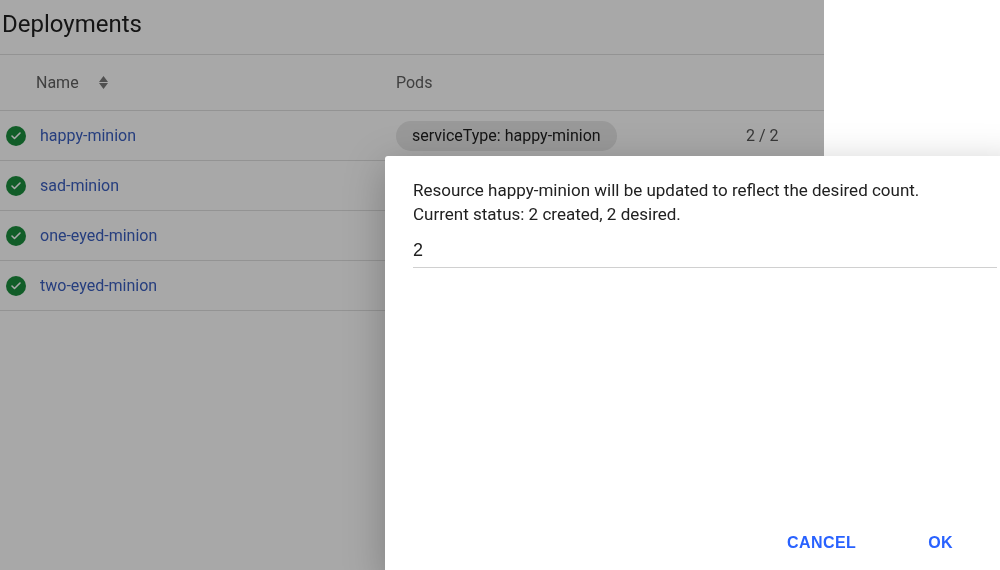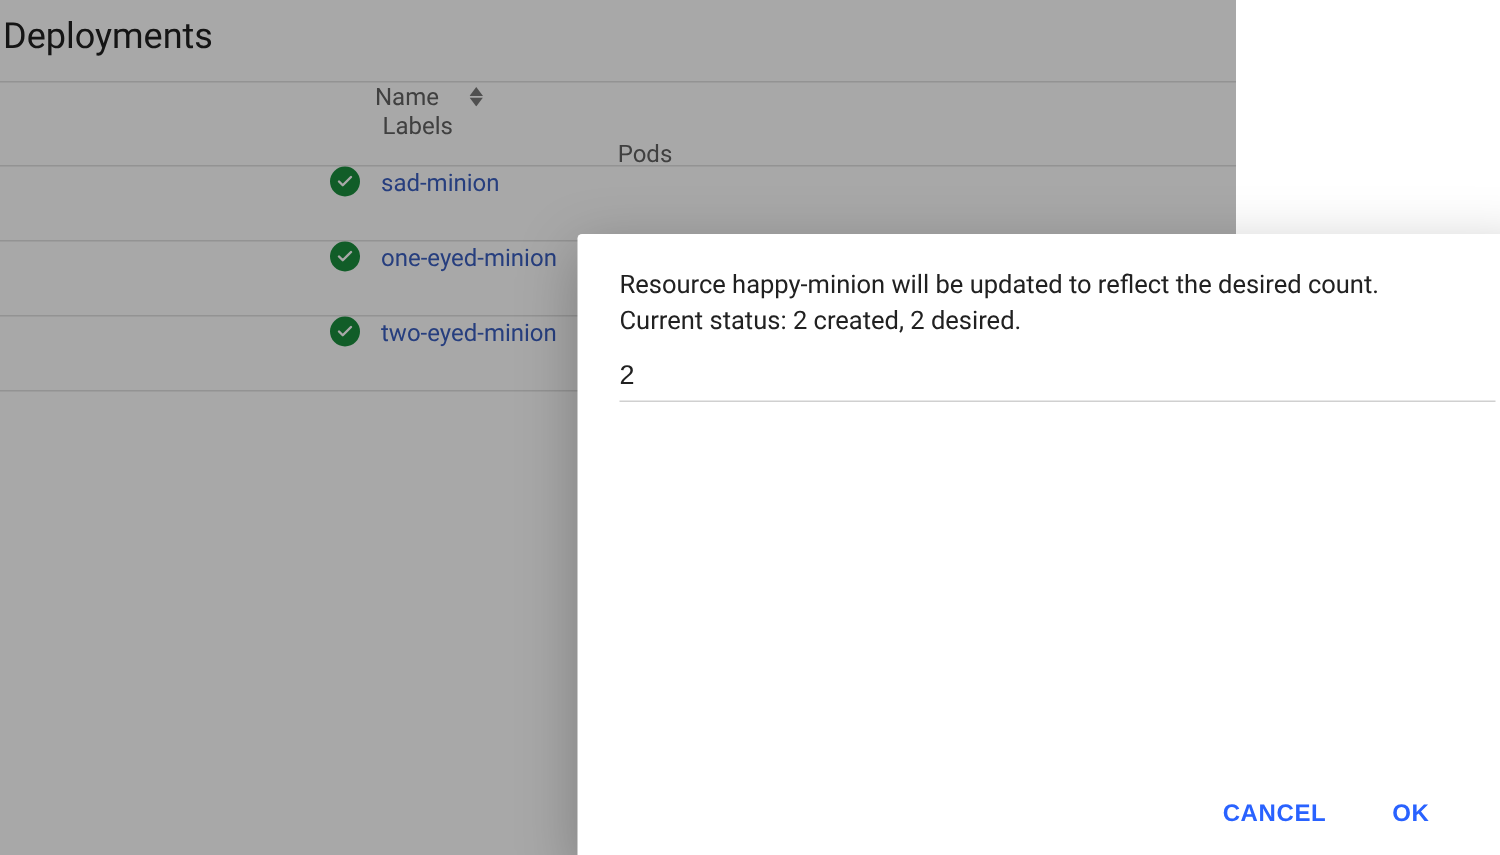--- a/index.html
+++ b/index.html
@@ -25,21 +25,20 @@
     }
     .table {
       width: 100%;
       border-top: 1px solid #e0e0e0;
     }
     .thead, .row {
       display: flex;
       align-items: center;
       border-bottom: 1px solid #e0e0e0;
       padding-left: 36px;
-      flex-direction: column;
     }
     .thead {
       height: 56px;
       color: #616161;
       font-size: 16px;
     }
     .row {
       height: 50px;
       font-size: 16px;
     }
@@ -118,21 +117,21 @@
       font-size: 18px;
       padding: 2px 0 6px 0;
       outline: none;
       background: transparent;
       color: #212121;
     }
     .dialog-actions {
       margin-top: auto;
       display: flex;
       justify-content: flex-end;
-      gap: 36px;
+      gap: 64px;
       padding: 10px 40px 6px 0;
     }
     .btn-text {
       background: none;
       border: none;
       font-size: 16px;
       font-weight: 600;
       letter-spacing: 0.4px;
       color: #2962ff;
       cursor: pointer;
@@ -152,24 +151,39 @@
         <span>Name</span>
         <span class="sort-icon">
           <svg width="9" height="6" viewBox="0 0 9 6">
               <path d="M4.5 0 L9 6 L0 6 Z" fill="#7a7a7a"></path>
             </svg>
           <svg width="9" height="6" viewBox="0 0 9 6">
               <path d="M0 0 L9 0 L4.5 6 Z" fill="#7a7a7a"></path>
             </svg>
         </span>
       </div>
-      <div class="col-labels">Labels</div>
       <div class="col-pods">Pods</div>
     </div>
 
+    <div class="row">
+      <div class="col-name">
+        <span class="status-icon">
+          <span class="status-circle">
+            <svg viewBox="0 0 24 24">
+                <path d="M20 6 L9 17 L4 12" fill="none" stroke="#fff" stroke-width="3.2" stroke-linecap="round" stroke-linejoin="round"></path>
+              </svg>
+          </span>
+        </span>
+        <span class="dep-link">happy-minion</span>
+      </div>
+      <div class="col-labels">
+        <span class="label-chip">serviceType: happy-minion</span>
+      </div>
+      <div class="col-pods pods-val">2 / 2</div>
+    </div>
 
     <div class="row">
       <div class="col-name">
         <span class="status-icon">
           <span class="status-circle">
             <svg viewBox="0 0 24 24">
                 <path d="M20 6 L9 17 L4 12" fill="none" stroke="#fff" stroke-width="3.2" stroke-linecap="round" stroke-linejoin="round"></path>
               </svg>
           </span>
         </span>

